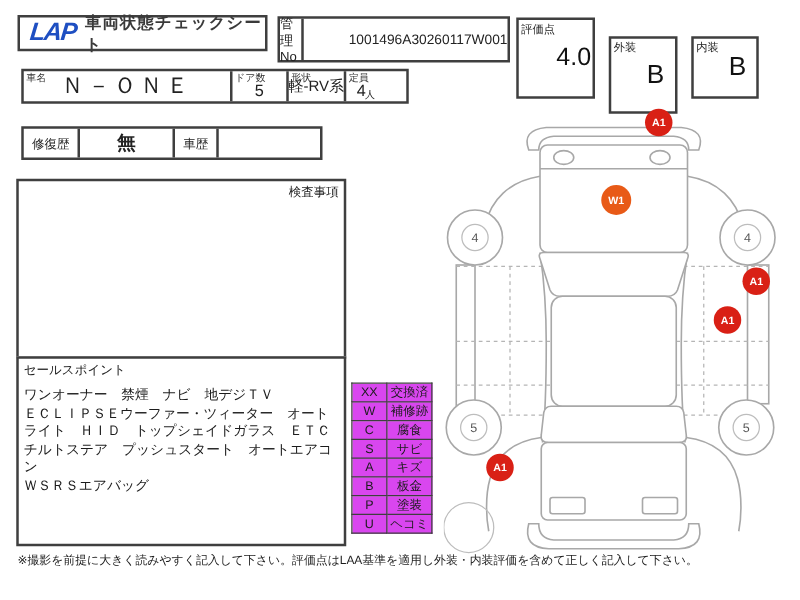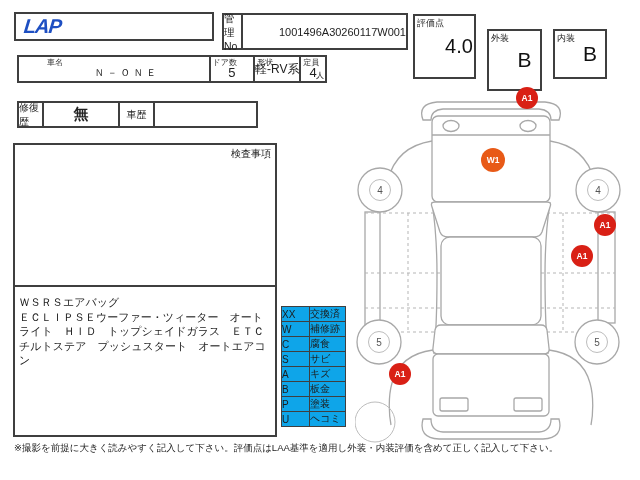--- a/index.html
+++ b/index.html
@@ -25,44 +25,44 @@
   .rating-value { flex:1; display:flex; align-items:center; justify-content:center; font-size:20px; color:#111; }
   .ext-box { left:487px; top:29px; width:55px; height:62px; }
   .int-box { left:553px; top:29px; width:54px; height:50px; }
   .grade-value { flex:1; display:flex; align-items:center; justify-content:center; font-size:21px; color:#111; }
 
   
   .vtable { left:17px; top:55px; width:310px; height:28px; display:flex; border:2px solid #3f3f3f; background:#fff; }
   .vcell { position:relative; border-right:2px solid #3f3f3f; display:flex; align-items:flex-end; justify-content:center; }
   .vcell:last-child { border-right:none; }
   .cell-label { position:absolute; top:0px; left:2px; font-size:8px; color:#333; white-space:nowrap; }
-  .c-name { width:167px;margin-left:26px; } .c-doors { width:45px; } .c-shape { width:46px; } .c-cap { width:24px; }
-  .v-name { font-size:10px; letter-spacing:3px; padding-bottom:1px; }
+  .c-name { width:167px; } .c-doors { width:45px; } .c-shape { width:46px; } .c-cap { width:24px; }
+  .v-name { font-size:18px; letter-spacing:3px; padding-bottom:1px; }
   .v-mid { font-size:13px; padding-bottom:1px; }
   .v-shape { font-size:12px; padding-bottom:3px; white-space:nowrap; }
   .v-unit { position:absolute; right:1px; bottom:0px; font-size:8px; }
 
   
   .htable { left:17px; top:101px; width:241px; height:27px; display:flex; border:2px solid #3f3f3f; background:#fff; }
   .hcell { position:relative; border-right:2px solid #3f3f3f; display:flex; align-items:center; justify-content:center; }
   .hcell:last-child { border-right:none; }
   .h-label { font-size:10px; }
   .h-big { font-size:15px; font-weight:bold; }
-  .hc1 { width:25px; } .hc2 { width:76px; } .hc3 { width:35px; } .hc4 { flex:1; }
+  .hc1 { width:45px; } .hc2 { width:76px; } .hc3 { width:35px; } .hc4 { flex:1; }
 
   
   .inspect-box { left:13px; top:143px; width:264px; height:144px; padding:2px 4px;text-align:right; }
   .small-cap { font-size:10px; color:#222; }
   .sales-box { left:13px; top:285px; width:264px; height:152px; padding:2px 4px; }
   .sales-content { margin-top:6px; }
   .sales-line { font-size:11px; line-height:14.5px; word-break:break-all; color:#1c1c1c; }
 
   
   .legend { left:281px; top:306px; border-collapse:collapse; }
-  .legend td { border:1.5px solid #3f3f3f; font-size:10px; text-align:left; background:#0ea5e9; color:#1c1c1c; }
+  .legend td { border:1.5px solid #3f3f3f; font-size:10px; text-align:center; background:#d946ef; color:#1c1c1c; }
   .legend .code { width:28px; height:12.3px; }
   .legend .lab { width:36px; }
 
   
   .footer { left:14px; top:442px; width:620px; font-size:9.5px; color:#1c1c1c; letter-spacing:0; white-space:nowrap; }
 
   
   .diagram { left:355px; top:85px; }
   .ol { stroke:#a8a8a8; stroke-width:1.3; fill:none; }
   .olf { stroke:#a8a8a8; stroke-width:1.3; fill:#fff; }
@@ -71,20 +71,21 @@
   .wheel-num { font-size:10px; fill:#555; text-anchor:middle; }
   .marker-txt { font-size:8.5px; font-weight:bold; fill:#fff; text-anchor:middle; }
 </style>
 </head>
 <body>
 
 <div class="sheet">
 
   <div class="bx logo-box">
     <span class="logo-text" style="color:#1e4fc2;">LAP</span>
+    <span class="sheet-title">車両状態チェックシート</span>
   </div>
 
   <div class="bx manage-box">
     <div class="manage-label">管理No</div>
     <div class="manage-value">1001496A30260117W001</div>
   </div>
 
   <div class="bx score-box rating-box">
     <div class="score-label">評価点</div>
     <div class="rating-value">4.0</div>
@@ -132,23 +133,25 @@
       <span class="h-label"></span>
     </div>
   </div>
 
   <div class="bx inspect-box">
     <div class="small-cap">検査事項</div>
     <div></div>
   </div>
 
   <div class="bx sales-box">
+    <div class="small-cap">セールスポイント</div>
     <div class="sales-content">
+      <div class="sales-line">ワンオーナー　禁煙　ナビ　地デジＴＶ</div>
+      <div class="sales-line">ＥＣＬＩＰＳＥウーファー・ツィーター　オートライト　ＨＩＤ　トップシェイドガラス　ＥＴＣ　チルトステア　プッシュスタート　オートエアコン</div>
       <div class="sales-line">ＷＳＲＳエアバッグ</div>
-      <div class="sales-line">ＥＣＬＩＰＳＥウーファー・ツィーター　オートライト　ＨＩＤ　トップシェイドガラス　ＥＴＣ　チルトステア　プッシュスタート　オートエアコン</div>
     </div>
   </div>
 
   <table class="abs legend">
     <tbody>
       <tr>
           <td class="code">XX</td>
           <td class="lab">交換済</td>
         </tr>
       <tr>

